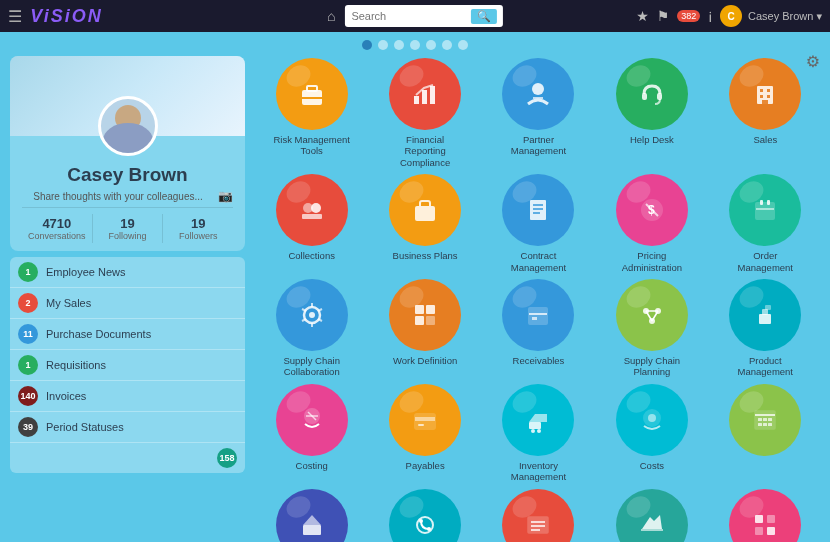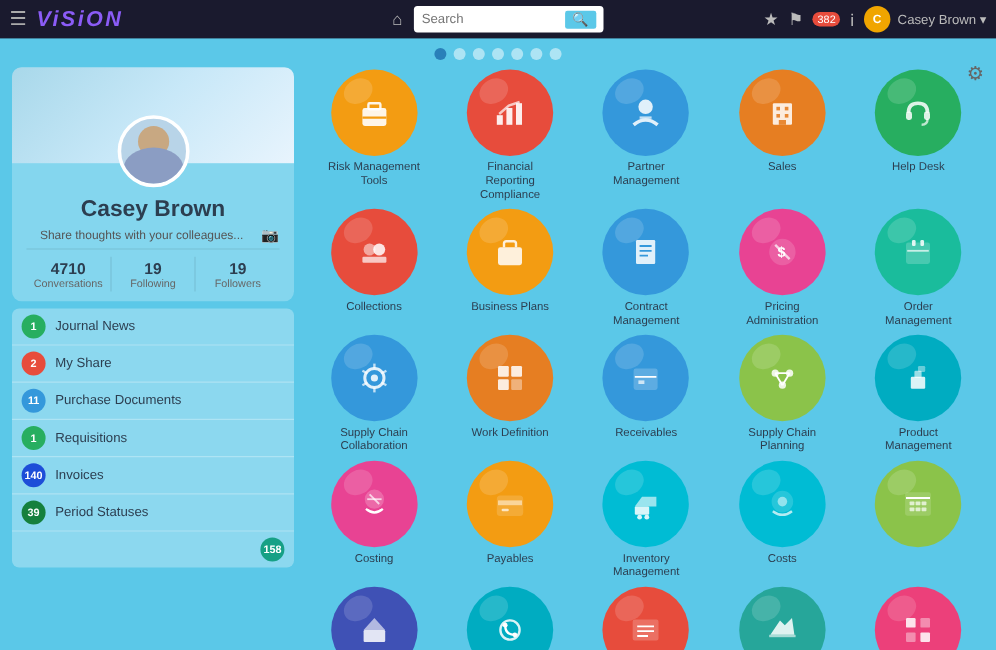--- a/index.html
+++ b/index.html
@@ -401,40 +401,40 @@
             <div class="stat-num">19</div>
             <div class="stat-label">Followers</div>
           </div>
         </div>
       </div>
     </div>
 
     <div class="nav-list" id="nav-list">
         <div class="nav-item">
     <span class="nav-badge-circle" style="background:#27ae60">1</span>
-    <span class="nav-item-label">Journal News</span>
+    <span class="nav-item-label">Employee News</span>
   </div>
         <div class="nav-item">
     <span class="nav-badge-circle" style="background:#e74c3c">2</span>
-    <span class="nav-item-label">My Share</span>
+    <span class="nav-item-label">My Sales</span>
   </div>
         <div class="nav-item">
     <span class="nav-badge-circle" style="background:#3498db">11</span>
     <span class="nav-item-label">Purchase Documents</span>
   </div>
         <div class="nav-item">
     <span class="nav-badge-circle" style="background:#27ae60">1</span>
     <span class="nav-item-label">Requisitions</span>
   </div>
         <div class="nav-item">
-    <span class="nav-badge-circle" style="background:#1d4ed8">140</span>
+    <span class="nav-badge-circle" style="background:#7f1d1d">140</span>
     <span class="nav-item-label">Invoices</span>
   </div>
         <div class="nav-item">
-    <span class="nav-badge-circle" style="background:#15803d">39</span>
+    <span class="nav-badge-circle" style="background:#404040">39</span>
     <span class="nav-item-label">Period Statuses</span>
   </div>
         <div class="nav-item">
     <span class="nav-badge-circle" style="background:#16a085">158</span>
   </div>
       </div>
   </div>
 
   <div class="right-grid" id="app-grid">
       <div class="app-icon">
@@ -460,44 +460,44 @@
   </div>
       <div class="app-icon">
     <div class="icon-circle" style="background:#3498db">
       <svg width="36" height="36" viewBox="0 0 36 36">
             <circle cx="18" cy="13" r="6" fill="white" opacity="0.85"></circle>
             <path d="M8 28 Q18 20 28 28" fill="none" stroke="white" stroke-width="3" opacity="0.85"></path>
             <line x1="13" y1="22" x2="23" y2="22" stroke="white" stroke-width="2" opacity="0.7"></line>
           </svg>
     </div>
     <span class="app-label">Partner<br>Management</span>
+  </div>
+      <div class="app-icon">
+    <div class="icon-circle" style="background:#27ae60">
+      <svg width="36" height="36" viewBox="0 0 36 36">
+            <path d="M10 18 Q10 10 18 10 Q26 10 26 18" fill="none" stroke="white" stroke-width="3" opacity="0.85"></path>
+            <rect x="8" y="17" width="5" height="7" rx="2" fill="white" opacity="0.85"></rect>
+            <rect x="23" y="17" width="5" height="7" rx="2" fill="white" opacity="0.85"></rect>
+            <path d="M26 23 Q26 28 21 28" fill="none" stroke="white" stroke-width="2" opacity="0.7"></path>
+          </svg>
+    </div>
+    <span class="app-label">Help Desk</span>
   </div>
       <div class="app-icon">
     <div class="icon-circle" style="background:#e67e22">
       <svg width="36" height="36" viewBox="0 0 36 36">
             <rect x="10" y="10" width="16" height="18" rx="1" fill="white" opacity="0.85"></rect>
             <rect x="13" y="13" width="3" height="3" fill="#e67e22" opacity="0.9"></rect>
             <rect x="20" y="13" width="3" height="3" fill="#e67e22" opacity="0.9"></rect>
             <rect x="13" y="19" width="3" height="3" fill="#e67e22" opacity="0.9"></rect>
             <rect x="20" y="19" width="3" height="3" fill="#e67e22" opacity="0.9"></rect>
             <rect x="15" y="24" width="6" height="4" fill="#e67e22" opacity="0.9"></rect>
           </svg>
     </div>
     <span class="app-label">Sales</span>
-  </div>
-      <div class="app-icon">
-    <div class="icon-circle" style="background:#27ae60">
-      <svg width="36" height="36" viewBox="0 0 36 36">
-            <path d="M10 18 Q10 10 18 10 Q26 10 26 18" fill="none" stroke="white" stroke-width="3" opacity="0.85"></path>
-            <rect x="8" y="17" width="5" height="7" rx="2" fill="white" opacity="0.85"></rect>
-            <rect x="23" y="17" width="5" height="7" rx="2" fill="white" opacity="0.85"></rect>
-            <path d="M26 23 Q26 28 21 28" fill="none" stroke="white" stroke-width="2" opacity="0.7"></path>
-          </svg>
-    </div>
-    <span class="app-label">Help Desk</span>
   </div>
       <div class="app-icon">
     <div class="icon-circle" style="background:#e74c3c">
       <svg width="36" height="36" viewBox="0 0 36 36">
             <circle cx="14" cy="16" r="5" fill="white" opacity="0.5"></circle>
             <circle cx="22" cy="16" r="5" fill="white" opacity="0.85"></circle>
             <rect x="8" y="22" width="20" height="5" rx="1" fill="white" opacity="0.7"></rect>
           </svg>
     </div>
     <span class="app-label">Collections</span>

